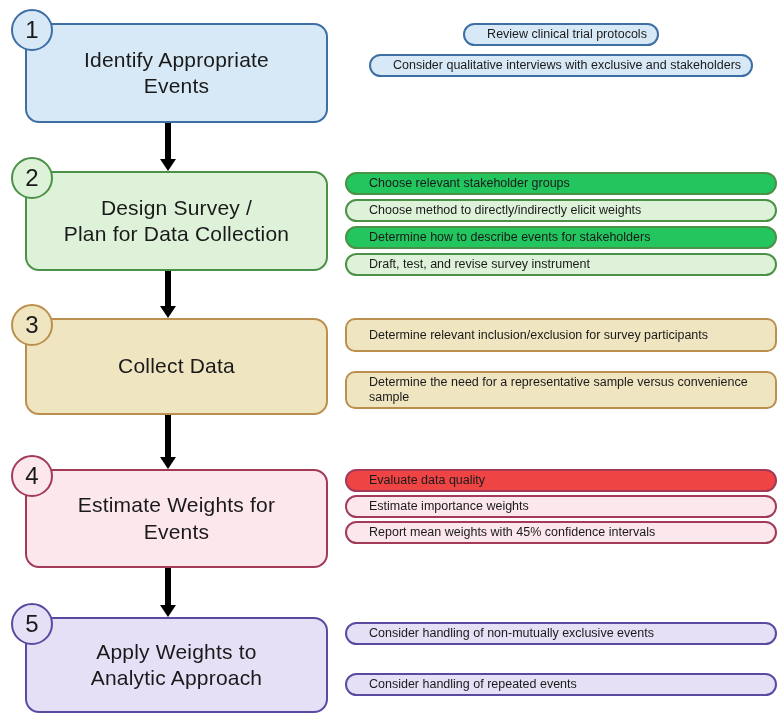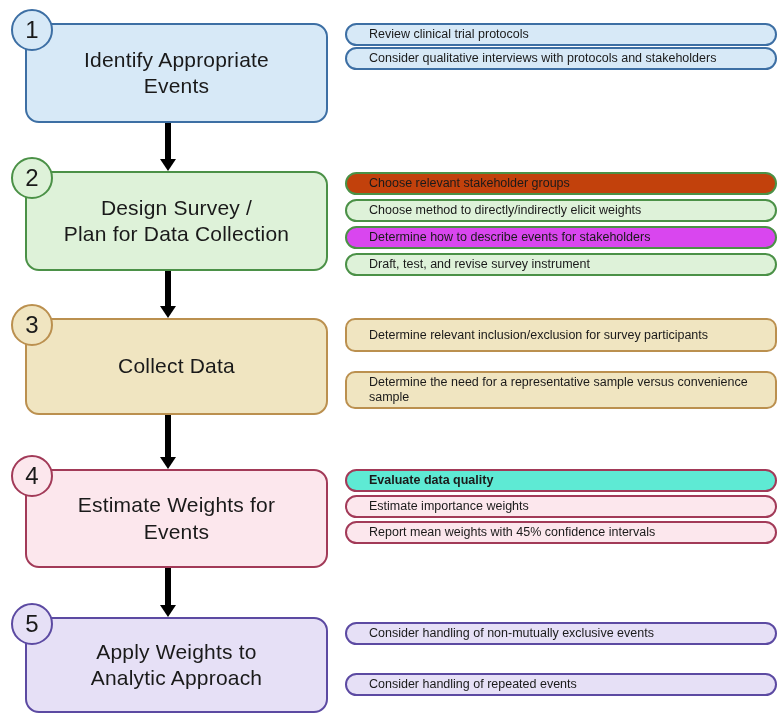--- a/index.html
+++ b/index.html
@@ -37,21 +37,21 @@
     display:flex; flex-direction:column; align-items:center;
   }
   .arrow .shaft { flex:1; width:6px; background:#000; }
   .arrow .head {
     width:0; height:0;
     border-left:8px solid transparent; border-right:8px solid transparent;
     border-top:12px solid #000;
   }
   
   .s1 .main-box { top:23px;  height:100px; }
-  .s1 .pills    { top:23px;  gap:1px; }
+  .s1 .pills    { top:23px;  gap:8px;align-items:center; }
   .s2 .main-box { top:171px; height:100px; }
   .s2 .pills    { top:172px; gap:4px; }
   .s3 .main-box { top:318px; height:97px; }
   .s3 .pills    { top:318px; gap:19px; }
   .s3 .pill     { min-height:34px; border-radius:10px; }
   .s4 .main-box { top:469px; height:99px; }
   .s4 .pills    { top:469px; gap:3px; }
   .s5 .main-box { top:617px; height:96px; }
   .s5 .pills    { top:622px; gap:28px; }
   .a1 { top:123px; height:48px; }
@@ -65,39 +65,39 @@
 <div class="canvas">
 
   <section class="step s1">
     <div class="main-box" style="background-color: rgb(215, 233, 247); border-color: rgb(61, 111, 164);">
       <div class="badge" style="background-color: rgb(215, 233, 247); border-color: rgb(61, 111, 164);">1</div>
       <div class="title">Identify Appropriate
 Events</div>
     </div>
     <div class="pills">
       <div class="pill" style="background-color: rgb(215, 233, 247); border-color: rgb(61, 111, 164);">Review clinical trial protocols</div>
-      <div class="pill" style="background-color: rgb(215, 233, 247); border-color: rgb(61, 111, 164);">Consider qualitative interviews with protocols and stakeholders</div>
+      <div class="pill" style="background-color: rgb(215, 233, 247); border-color: rgb(61, 111, 164);">Consider qualitative interviews with exclusive and stakeholders</div>
     </div>
   </section>
 
   <div class="arrow a1">
     <div class="shaft"></div>
     <div class="head"></div>
   </div>
 
   <section class="step s2">
     <div class="main-box" style="background-color: rgb(222, 242, 217); border-color: rgb(75, 145, 71);">
       <div class="badge" style="background-color: rgb(222, 242, 217); border-color: rgb(75, 145, 71);">2</div>
       <div class="title">Design Survey /
 Plan for Data Collection</div>
     </div>
     <div class="pills">
-      <div class="pill" style="background-color: #c2410c; border-color: rgb(75, 145, 71);">Choose relevant stakeholder groups</div>
+      <div class="pill" style="background-color: #22c55e; border-color: rgb(75, 145, 71);">Choose relevant stakeholder groups</div>
       <div class="pill" style="background-color: rgb(222, 242, 217); border-color: rgb(75, 145, 71);">Choose method to directly/indirectly elicit weights</div>
-      <div class="pill" style="background-color: #d946ef; border-color: rgb(75, 145, 71);">Determine how to describe events for stakeholders</div>
+      <div class="pill" style="background-color: #22c55e; border-color: rgb(75, 145, 71);">Determine how to describe events for stakeholders</div>
       <div class="pill" style="background-color: rgb(222, 242, 217); border-color: rgb(75, 145, 71);">Draft, test, and revise survey instrument</div>
     </div>
   </section>
 
   <div class="arrow a2">
     <div class="shaft"></div>
     <div class="head"></div>
   </div>
 
   <section class="step s3">
@@ -116,21 +116,21 @@
     <div class="head"></div>
   </div>
 
   <section class="step s4">
     <div class="main-box" style="background-color: rgb(252, 231, 237); border-color: rgb(162, 58, 88);">
       <div class="badge" style="background-color: rgb(252, 231, 237); border-color: rgb(162, 58, 88);">4</div>
       <div class="title">Estimate Weights for
 Events</div>
     </div>
     <div class="pills">
-      <div class="pill" style="background-color: #5eead4; border-color: rgb(162, 58, 88); font-weight: bold;">Evaluate data quality</div>
+      <div class="pill" style="background-color: #ef4444; border-color: rgb(162, 58, 88);">Evaluate data quality</div>
       <div class="pill" style="background-color: rgb(252, 231, 237); border-color: rgb(162, 58, 88);">Estimate importance weights</div>
       <div class="pill" style="background-color: rgb(252, 231, 237); border-color: rgb(162, 58, 88);">Report mean weights with 45% confidence intervals</div>
     </div>
   </section>
 
   <div class="arrow a4">
     <div class="shaft"></div>
     <div class="head"></div>
   </div>
 

